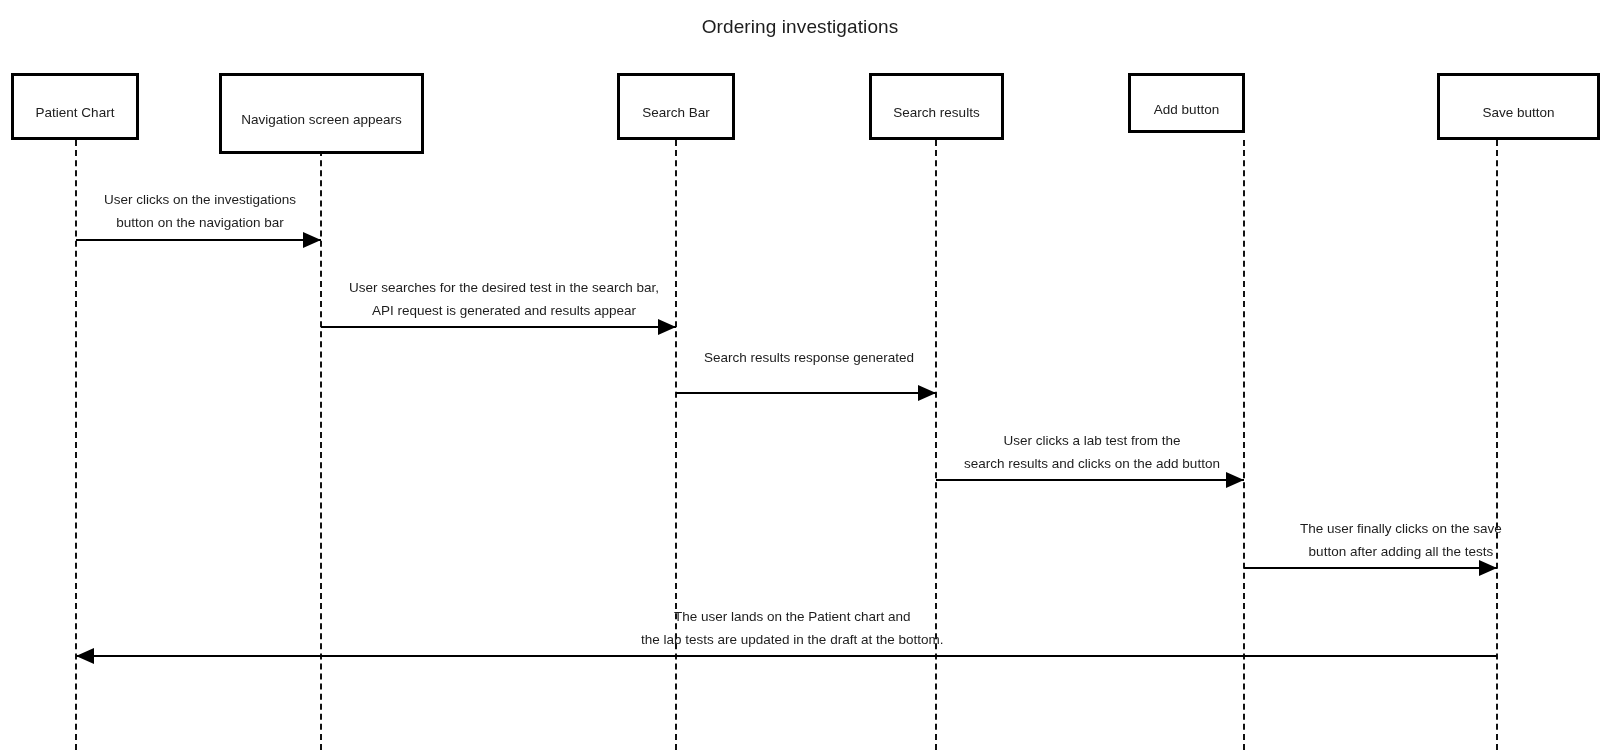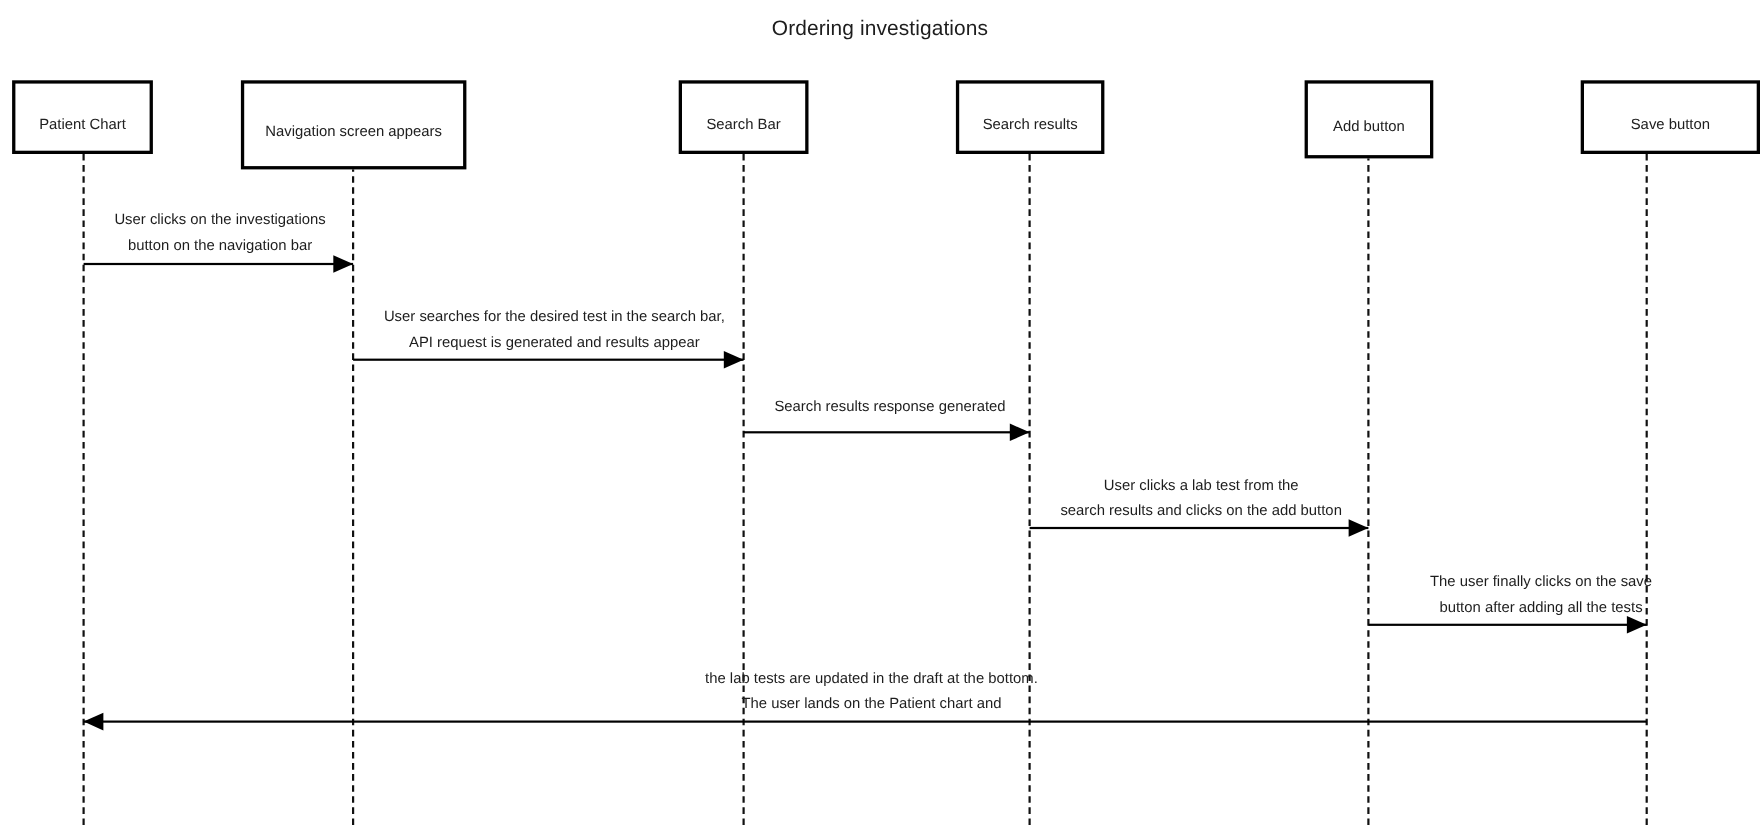--- a/index.html
+++ b/index.html
@@ -103,56 +103,56 @@
         <div>button on the navigation bar</div>
       </div>
       <div class="msg-line" style="left: 321px; top: 326px; width: 355px;"></div>
       <div class="arrowhead right" style="top: 319px; left: 658px;"></div>
       <div class="msg-label align-center" style="left: 349px; top: 276px;">
         <div>User searches for the desired test in the search bar,</div>
         <div>API request is generated and results appear</div>
       </div>
       <div class="msg-line" style="left: 676px; top: 392px; width: 260px;"></div>
       <div class="arrowhead right" style="top: 385px; left: 918px;"></div>
-      <div class="msg-label align-center" style="left: 704px; top: 358px;">
+      <div class="msg-label align-center" style="left: 704px; top: 346px;">
         <div>Search results response generated</div>
       </div>
       <div class="msg-line" style="left: 936px; top: 479px; width: 308px;"></div>
       <div class="arrowhead right" style="top: 472px; left: 1226px;"></div>
       <div class="msg-label align-center" style="left: 964px; top: 429px;">
         <div>User clicks a lab test from the</div>
         <div>search results and clicks on the add button</div>
       </div>
       <div class="msg-line" style="left: 1244px; top: 567px; width: 253px;"></div>
       <div class="arrowhead right" style="top: 560px; left: 1479px;"></div>
       <div class="msg-label align-center" style="left: 1272px; top: 517px; margin-left: 28px;">
         <div>The user finally clicks on the save</div>
         <div>button after adding all the tests</div>
       </div>
       <div class="msg-line" style="left: 76px; top: 655px; width: 1421px;"></div>
       <div class="arrowhead left" style="top: 648px; left: 76px;"></div>
       <div class="msg-label align-center" style="left: 641px; top: 605px;">
+        <div>The user lands on the Patient chart and</div>
         <div>the lab tests are updated in the draft at the bottom.</div>
-        <div>The user lands on the Patient chart and</div>
       </div>
     </div>
   <div id="participants-layer">
       <div class="participant" style="left: 11px; top: 73px; width: 128px; height: 67px;">
         <div class="participant-label">Patient Chart</div>
       </div>
       <div class="participant" style="left: 219px; top: 73px; width: 205px; height: 81px;">
         <div class="participant-label">Navigation screen appears</div>
       </div>
       <div class="participant" style="left: 617px; top: 73px; width: 118px; height: 67px;">
         <div class="participant-label">Search Bar</div>
       </div>
       <div class="participant" style="left: 869px; top: 73px; width: 135px; height: 67px;">
         <div class="participant-label">Search results</div>
       </div>
-      <div class="participant" style="left: 1186px; top: 73px; width: 117px; height: 71px;">
+      <div class="participant" style="left: 1128px; top: 73px; width: 117px; height: 60px;">
         <div class="participant-label">Add button</div>
       </div>
       <div class="participant" style="left: 1437px; top: 73px; width: 163px; height: 67px;">
         <div class="participant-label">Save button</div>
       </div>
     </div>
 
 </div>
 
 </body></html>

